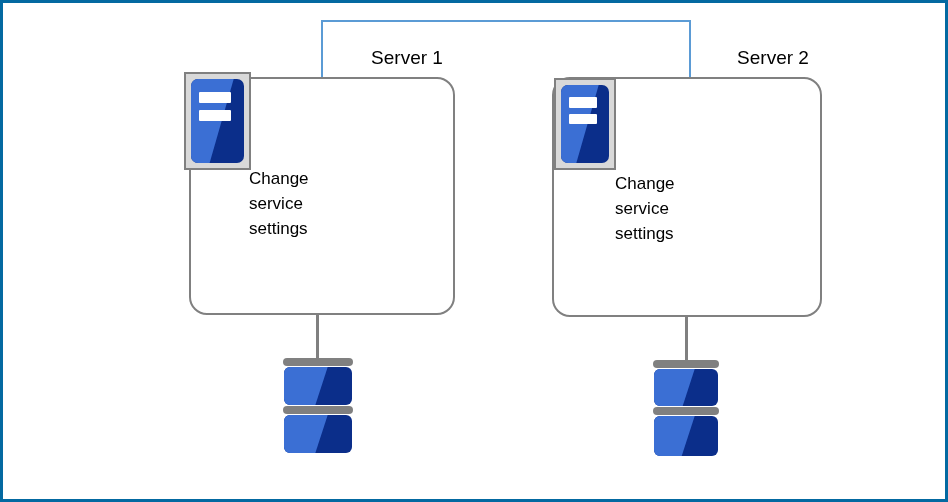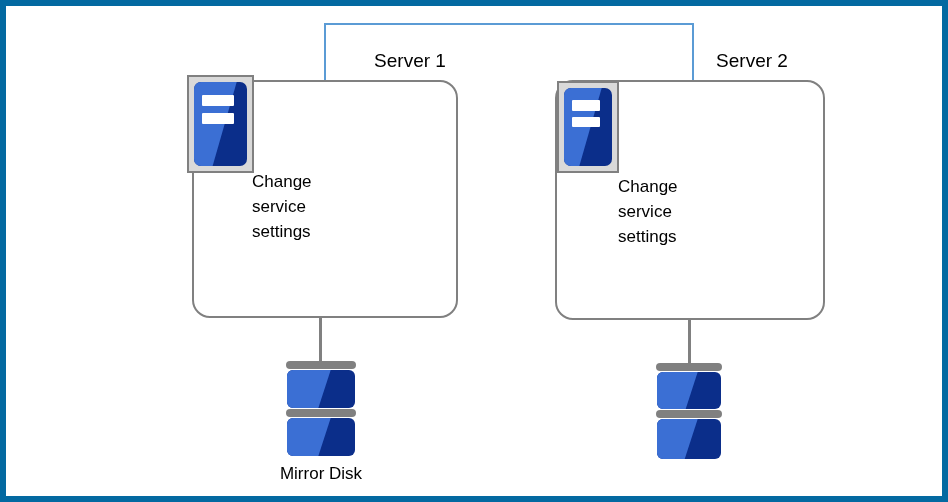--- a/index.html
+++ b/index.html
@@ -8,21 +8,21 @@
     background: #ffffff;
   }
   body {
     font-family: "Liberation Sans", sans-serif;
   }
   #canvas {
     position: relative;
     width: 948px;
     height: 502px;
     background: #ffffff;
-    border: 6px solid #0369a1;
+    border: 3px solid #0369a1;
     box-sizing: border-box;
     overflow: hidden;
   }
   .abs { position: absolute; }
 
   
   .bracket-top {
     background: #5b9bd5;
     height: 2px;
   }
@@ -153,23 +153,22 @@
 
   <div class="abs disk-plate" style="left:280px; top:355px; width:70px;"></div>
   <div class="disk-slab" style="left:281px; top:364px; width:68px; height:38px;">
     <div class="disk-sheen"></div>
   </div>
   <div class="abs disk-plate" style="left:280px; top:403px; width:70px;"></div>
   <div class="disk-slab" style="left:281px; top:412px; width:68px; height:38px;">
     <div class="disk-sheen"></div>
   </div>
 
-  <div class="abs disk-label" style="left:235px; top:458px; width:160px;">Mirror Disk</div>
 
-  <div class="abs server-label" style="left:666px; top:44px; width:160px;">Server 2</div>
+  <div class="abs server-label" style="left:690px; top:44px; width:160px;">Server 2</div>
 
   <div class="abs server-box" style="left:549px; top:74px; width:270px; height:240px;"></div>
 
   <div class="abs srv-icon-frame" style="left:551px; top:75px; width:62px; height:92px;">
     <div class="srv-icon-body">
       <div class="srv-icon-sheen"></div>
       <div class="srv-bar b1"></div>
       <div class="srv-bar b2"></div>
     </div>
   </div>

